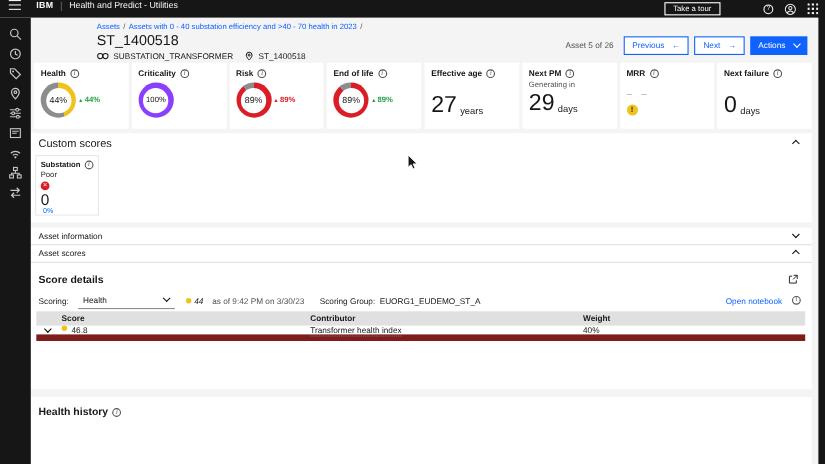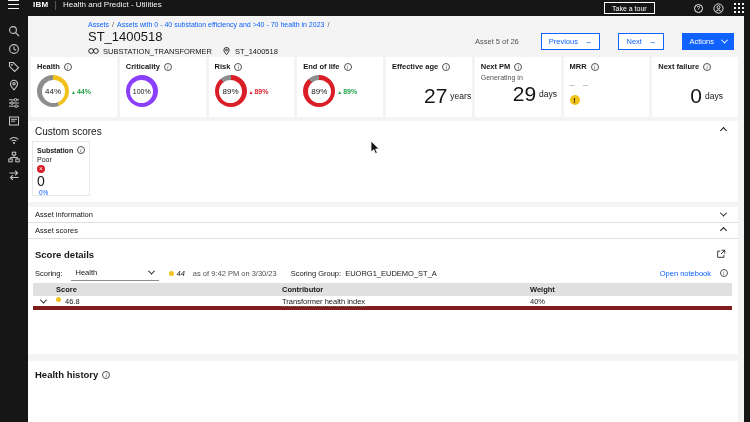--- a/index.html
+++ b/index.html
@@ -25,21 +25,21 @@
   
   .rightstrip { position:absolute; right:0; top:0; width:6px; height:422px; background:#161616; z-index:45; }
 
   
   .pagehead { position:absolute; left:28px; top:16px; width:716px; height:41px; }
   .breadcrumb { position:absolute; left:60px; top:5px; font-size:7px; white-space:nowrap; }
   .crumb { color:#0f62fe; cursor:pointer; }
   .crumb-sep { color:#525252; margin:0 3px; }
   .page-title { position:absolute; left:60px; top:13px; font-size:13px; }
   .tagrow { position:absolute; left:60px; top:30px; display:flex; align-items:center; gap:4px; font-size:7.5px; }
-  .controls { position:absolute; right:10px; top:17px; display:flex; align-items:center; gap:18px; }
+  .controls { position:absolute; right:10px; top:17px; display:flex; align-items:center; gap:5px; }
   .asset-count { font-size:7.5px; color:#525252; margin-right:4px; }
   .btn { height:17px; font-size:7.5px; display:inline-flex; align-items:center; padding:0 7px; cursor:pointer; }
   .btn-tertiary { border:1px solid #0f62fe; color:#0f62fe; background:#fff; }
   .btn-prev::after { content:"←"; margin-left:7px; }
   .btn-next::after { content:"→"; margin-left:7px; }
   .btn-primary { background:#0f62fe; color:#fff; border:none; }
   .chev { width:5px; height:5px; border-right:1px solid currentColor; border-bottom:1px solid currentColor; display:inline-block; }
   .chev.down { transform:rotate(45deg) translate(-1px,-1px); }
   .chev.up { transform:rotate(-135deg); }
   .btn-primary .chev { margin-left:8px; }
@@ -50,21 +50,21 @@
   .kpi-label { display:flex; align-items:center; gap:4px; font-size:7.5px; font-weight:bold; }
   .ico-info { width:8px; height:8px; min-width:8px; border:1px solid #525252; border-radius:50%; color:#525252; font-size:5.5px; display:inline-flex; align-items:center; justify-content:center; font-weight:normal; cursor:pointer; }
   .ico-info::after { content:"i"; font-family:"DejaVu Serif",serif; font-style:italic; }
   .donut-wrap { display:flex; align-items:center; gap:2px; margin-top:4px; }
   .donut { width:32px; height:32px; min-width:32px; border-radius:50%; position:relative; background:#8d8d8d; }
   .donut::before { content:""; position:absolute; inset:4.5px; background:#fff; border-radius:50%; }
   .donut-val { position:absolute; inset:0; display:flex; align-items:center; justify-content:center; font-size:8px; z-index:1; }
   .delta { font-size:7px; font-weight:bold; white-space:nowrap; }
   .delta::before { content:"▲"; font-size:5px; margin-right:1px; }
   .pre-text { font-size:7px; color:#525252; margin-top:3px; }
-  .big-row { display:flex; align-items:center;margin-left:32px; }
+  .big-row { display:flex; align-items:flex-end; }
   .mt14 { margin-top:14px; } .mt2 { margin-top:2px; }
   .big-val { font-size:21px; font-weight:300; line-height:1; }
   .big-unit { font-size:8.5px; margin-left:3px; }
   .dashes { margin-top:9px; font-size:9px; color:#a8a8a8; letter-spacing:3px; }
   .warnball { margin-top:5px; width:10px; height:10px; border-radius:50%; background:#f1c21b; color:#161616; font-size:7px; font-weight:bold; display:flex; align-items:center; justify-content:center; }
   .warnball::after { content:"!"; }
 
   
   .panel { position:absolute; left:28px; width:710px; background:#fff; }
   .panel-custom { top:121px; height:81px; }
@@ -95,21 +95,21 @@
   .grp-label { margin-left:14px; }
   .grp-val { margin-left:4px; }
   .notebook { margin-left:auto; color:#0f62fe; margin-right:9px; cursor:pointer; }
 
   .table { position:absolute; left:5px; right:6px; top:76px; }
   .thead { display:flex; height:13px; background:#e0e0e0; align-items:center; font-size:7.5px; font-weight:bold; }
   .c1 { width:20px; display:flex; justify-content:center; }
   .c2 { width:229px; display:flex; gap:4px; padding-left:3px; }
   .c3 { width:248px; }
   .c4 { flex:1; }
-  .trow { display:flex; height:14px; align-items:center; border-bottom:4px solid #7f1d1d; font-size:7.5px; }
+  .trow { display:flex; height:14px; align-items:center; border-bottom:6px solid #7f1d1d; font-size:7.5px; }
   .rowlink { border-bottom:1px dotted #6f6f6f; cursor:pointer; }
   .expchev { cursor:pointer; }
 
   
   .panel-hh { top:361px; height:61px; }
   .hh-title { position:absolute; left:7px; top:8px; font-size:9.5px; font-weight:bold; display:flex; align-items:center; gap:4px; }
 
   .cursor { position:absolute; left:371px; top:141px; z-index:60; }
 </style>
 </head>

